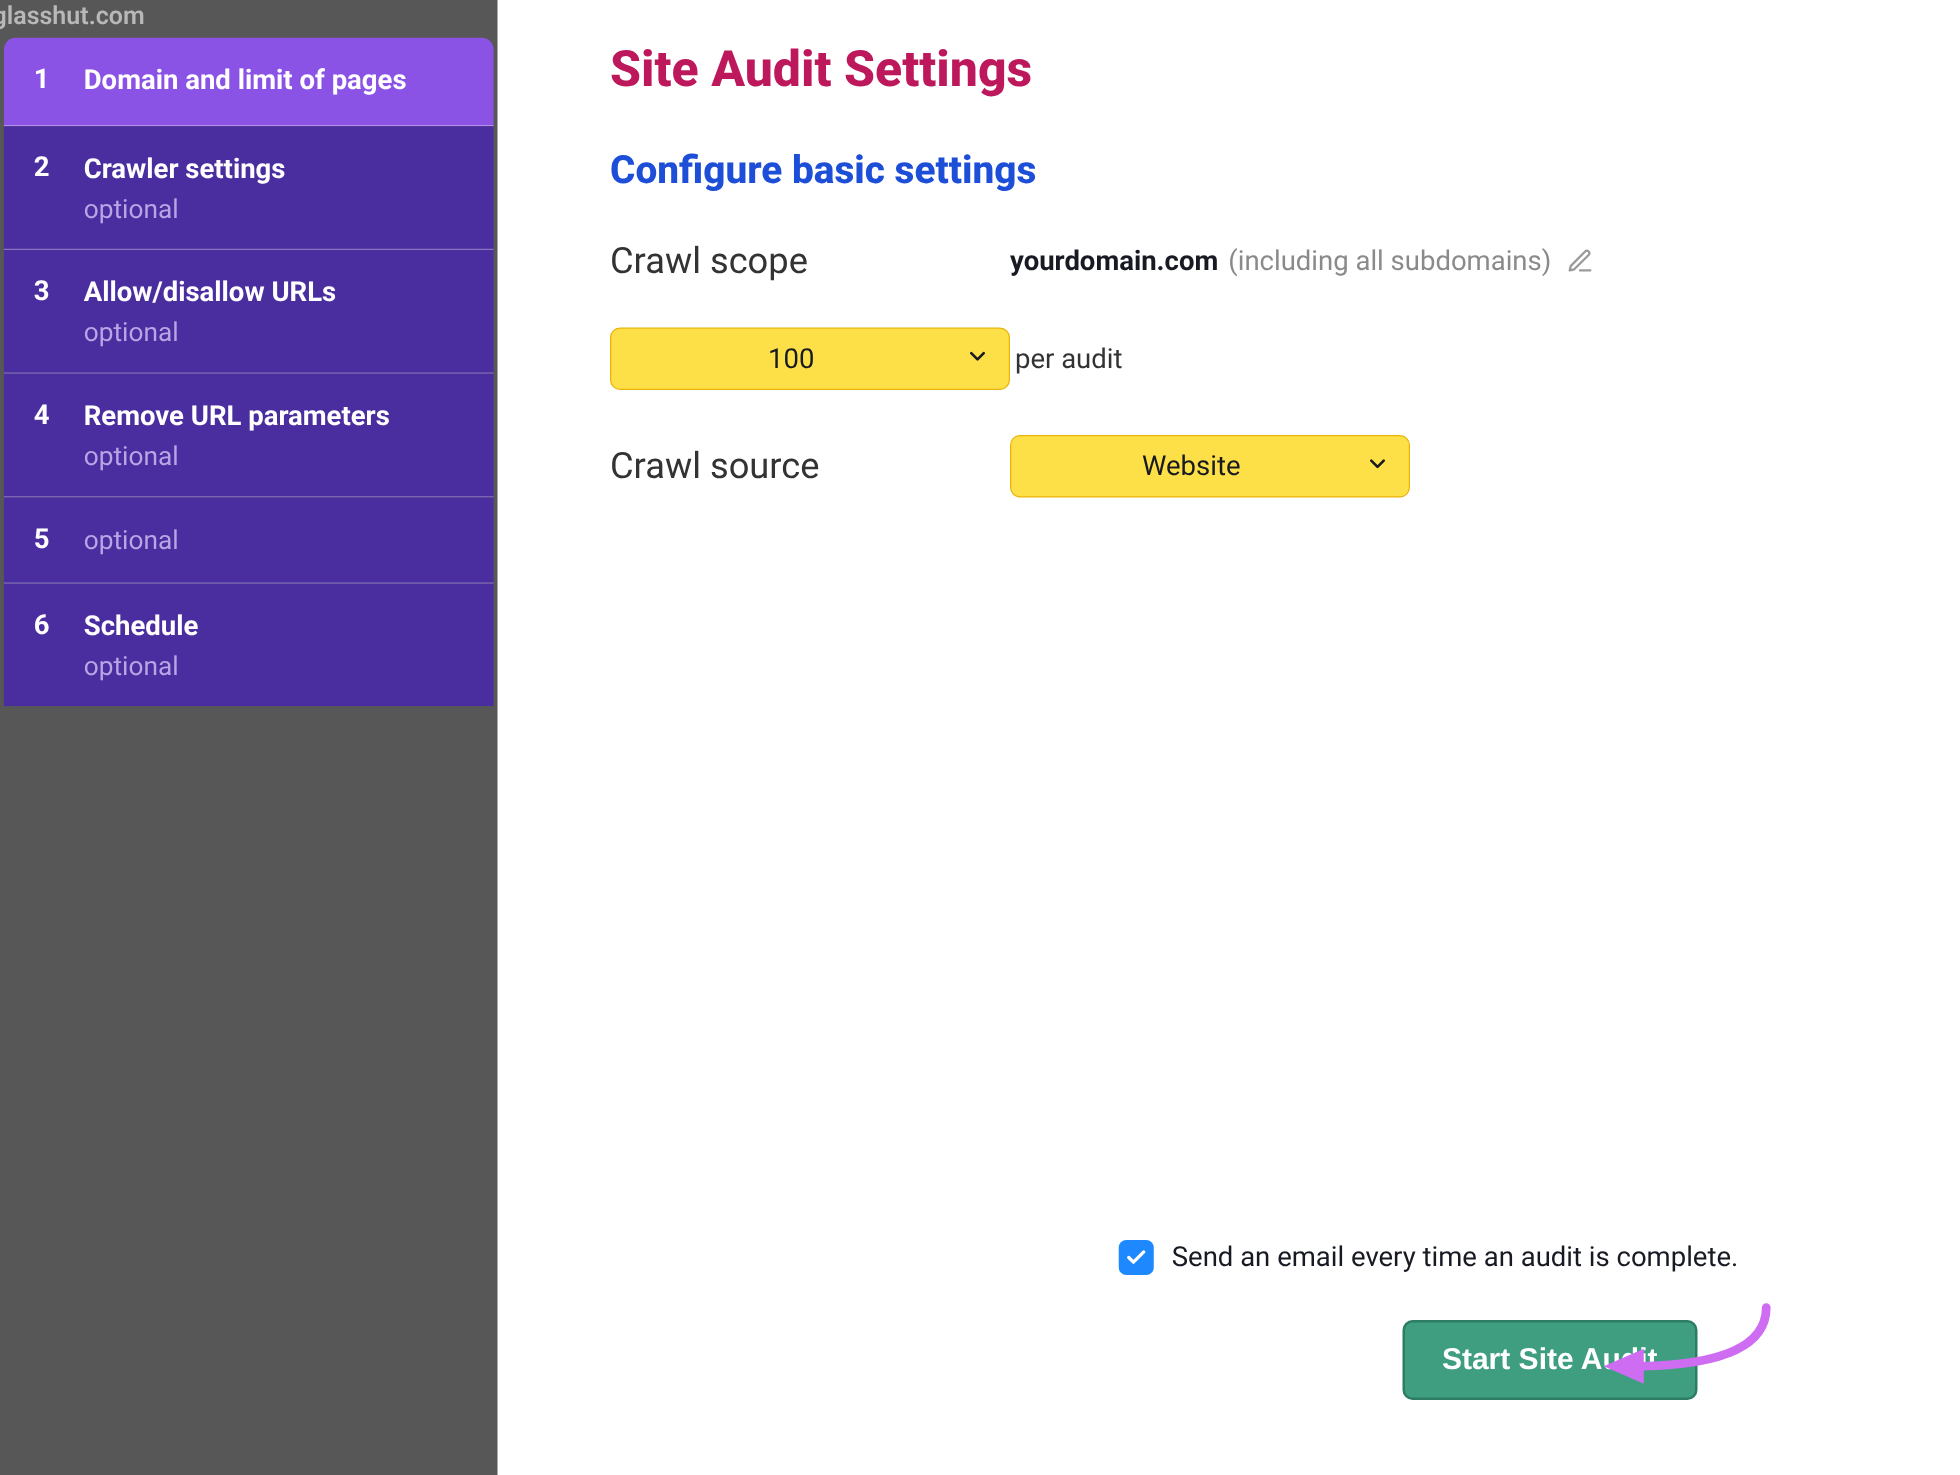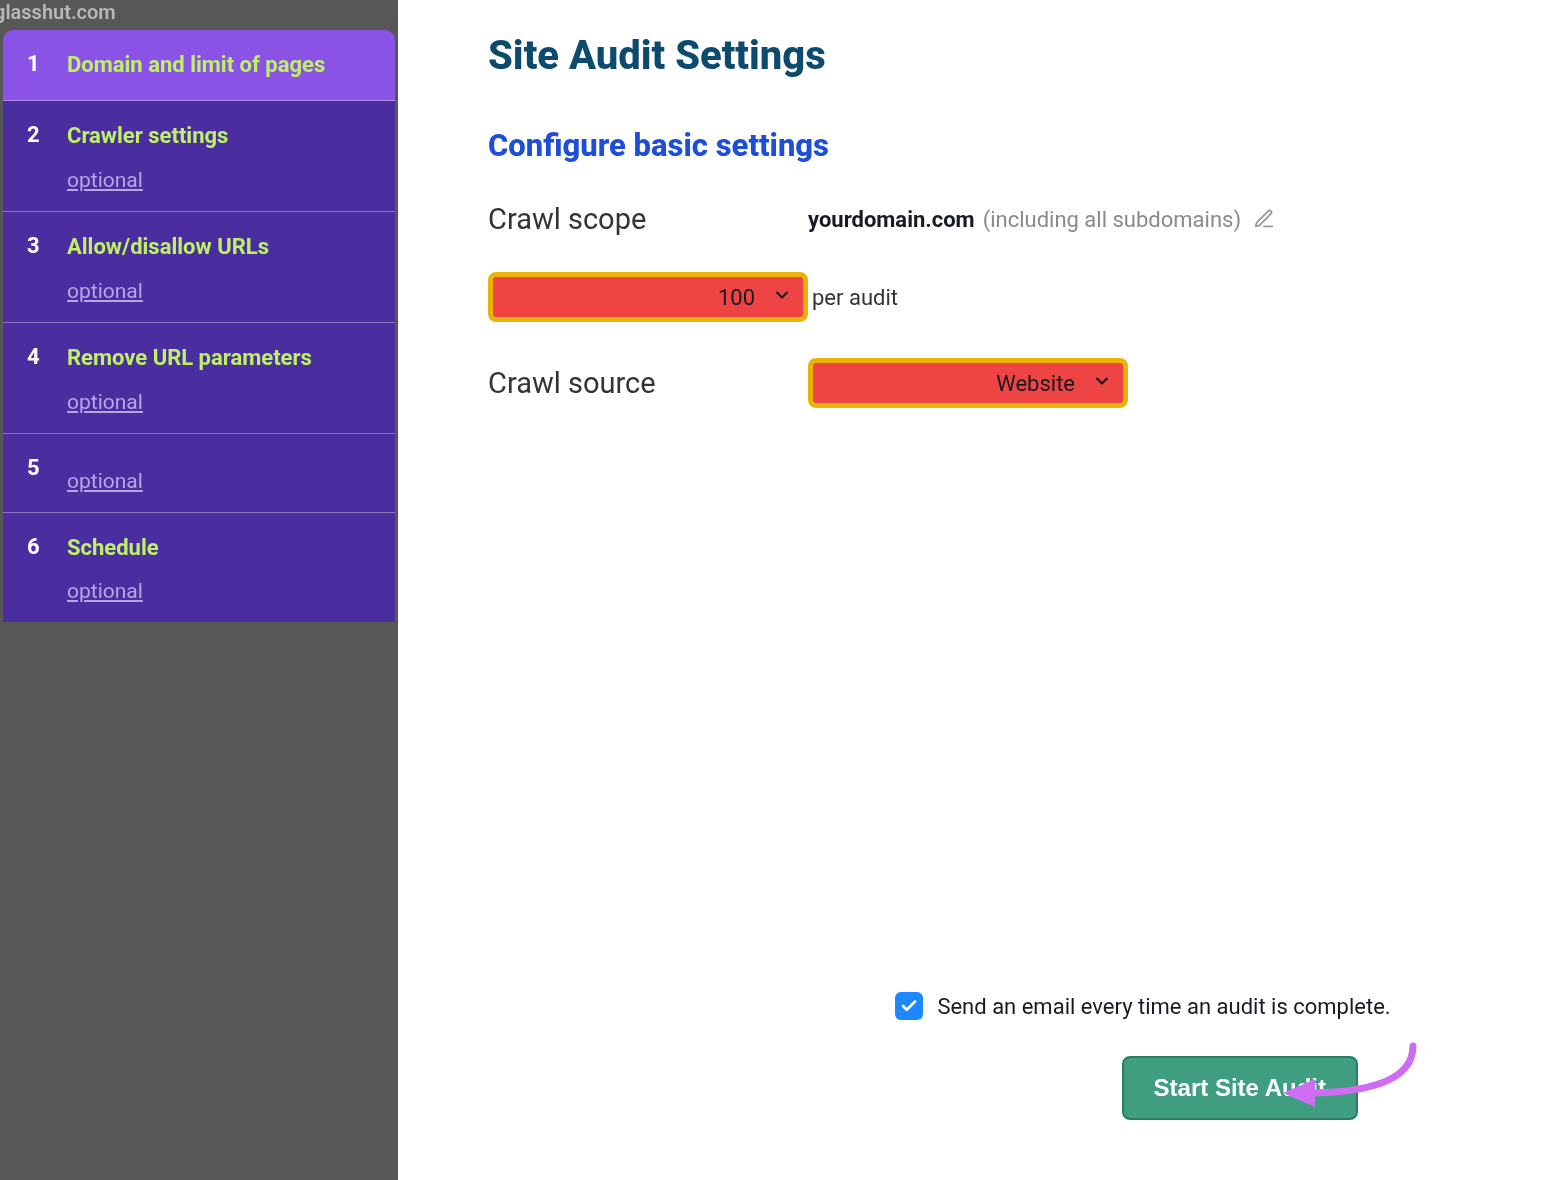--- a/index.html
+++ b/index.html
@@ -42,44 +42,43 @@
     .nav-item:last-child { border-bottom: none; }
     .nav-num {
       color: #fff;
       font-size: 22px;
       font-weight: 700;
       min-width: 18px;
       line-height: 1.4;
     }
     .nav-text { display: flex; flex-direction: column; }
     .nav-label {
-      color: #bef264;
+      color: #ffffff;
       font-size: 22px;
       font-weight: 700;
       line-height: 1.45;
     }
     .nav-optional {
       color: #b8a5e6;
       font-size: 21px;
       font-weight: 400;
-      margin-top: 16px;
-      text-decoration: underline;
+      margin-top: 4px;
     }
     .main {
       flex: 1;
       padding: 32px 70px 40px 90px;
       display: flex;
       flex-direction: column;
       position: relative;
     }
     .page-title {
       font-size: 40px;
       font-weight: 800;
-      color: #0c4a6e;
-      margin-bottom: 48px;
+      color: #be185d;
+      margin-bottom: 38px;
     }
     .section-title {
       font-size: 31px;
       font-weight: 800;
       color: #1d4ed8;
       margin-bottom: 38px;
     }
     .form-row {
       display: flex;
       align-items: center;
@@ -105,30 +104,30 @@
       margin-left: 4px;
       cursor: pointer;
     }
     .select-wrap {
       position: relative;
       width: 320px;
     }
     .select {
       width: 100%;
       height: 50px;
-      border: 5px solid #eab308;
+      border: 1px solid #eab308;
       border-radius: 8px;
       padding: 0 48px 0 18px;
       font-size: 22px;
       color: #171a22;
-      background: #ef4444;
-      cursor: pointer;
-      display: flex;
-      align-items: center;
-      justify-content: flex-end;
+      background: #fde047;
+      cursor: pointer;
+      display: flex;
+      align-items: center;
+      justify-content: center;
     }
     .chevron-down {
       position: absolute;
       right: 16px;
       top: 50%;
       transform: translateY(-50%);
       pointer-events: none;
     }
     .suffix {
       font-size: 22px;

